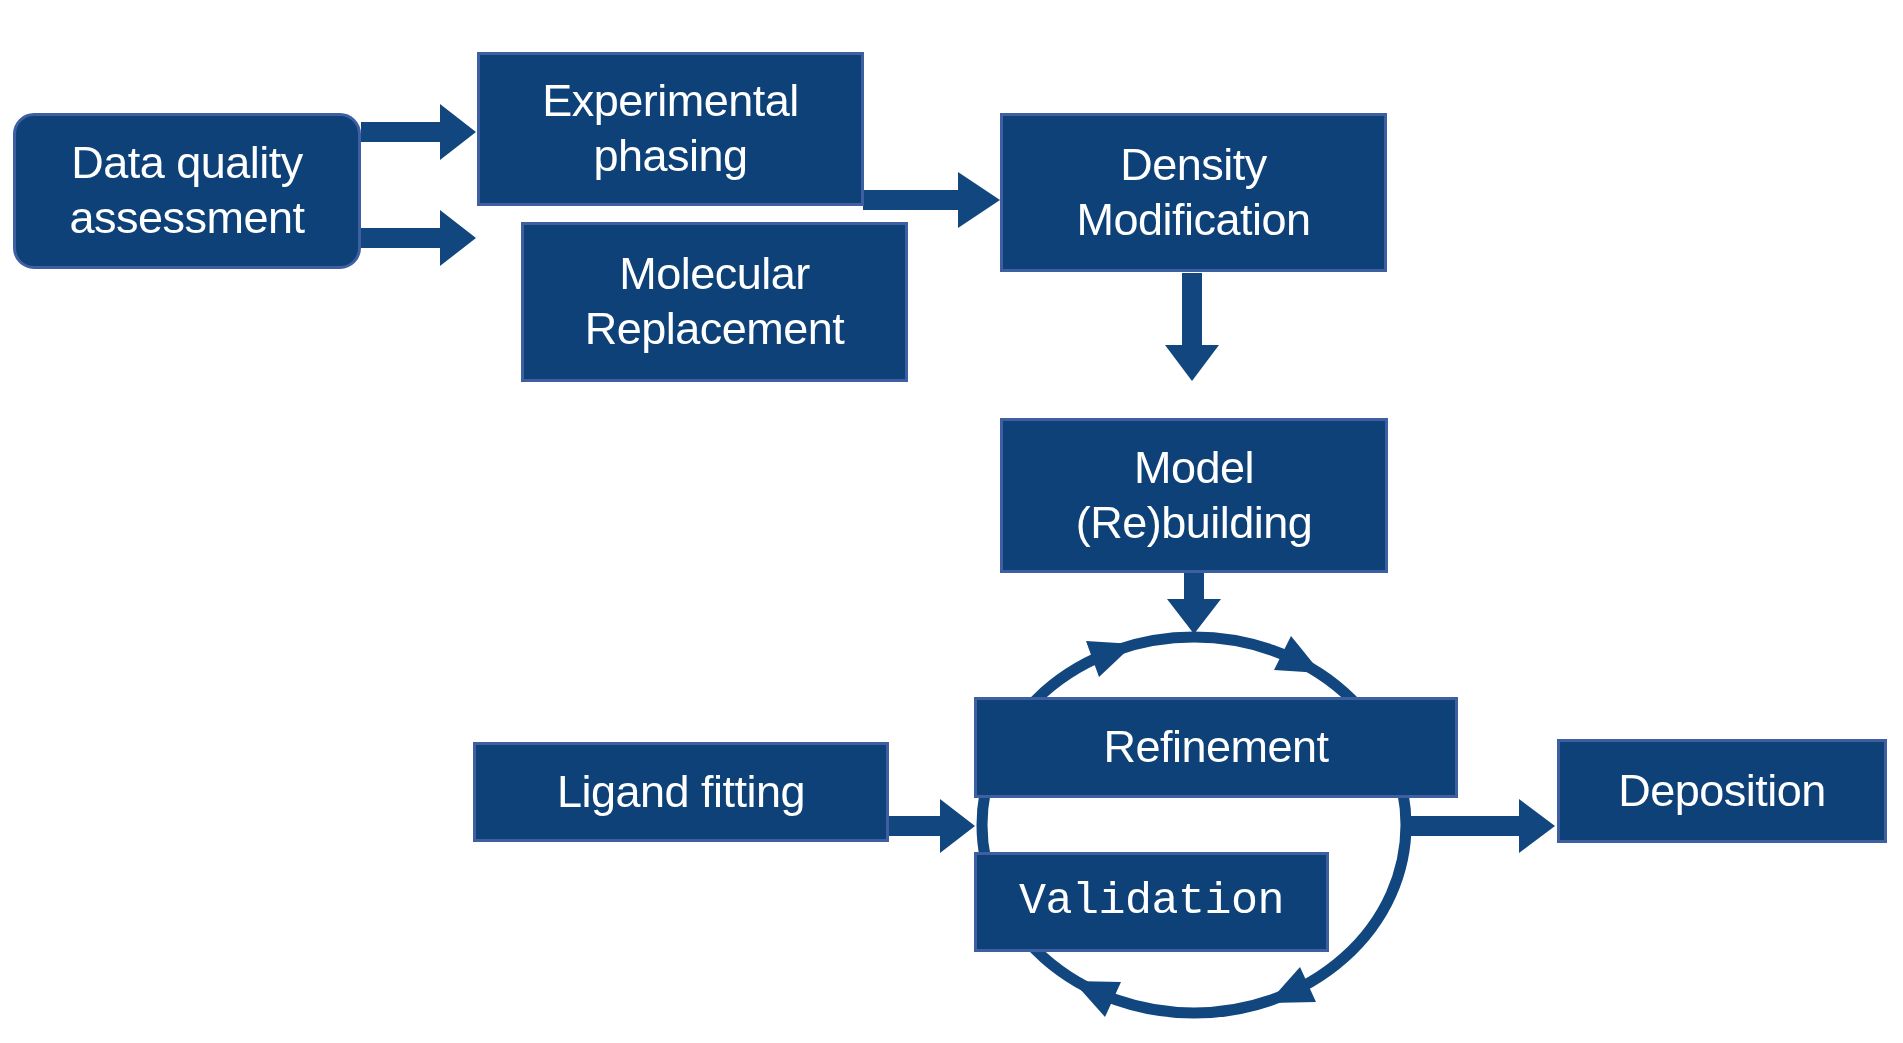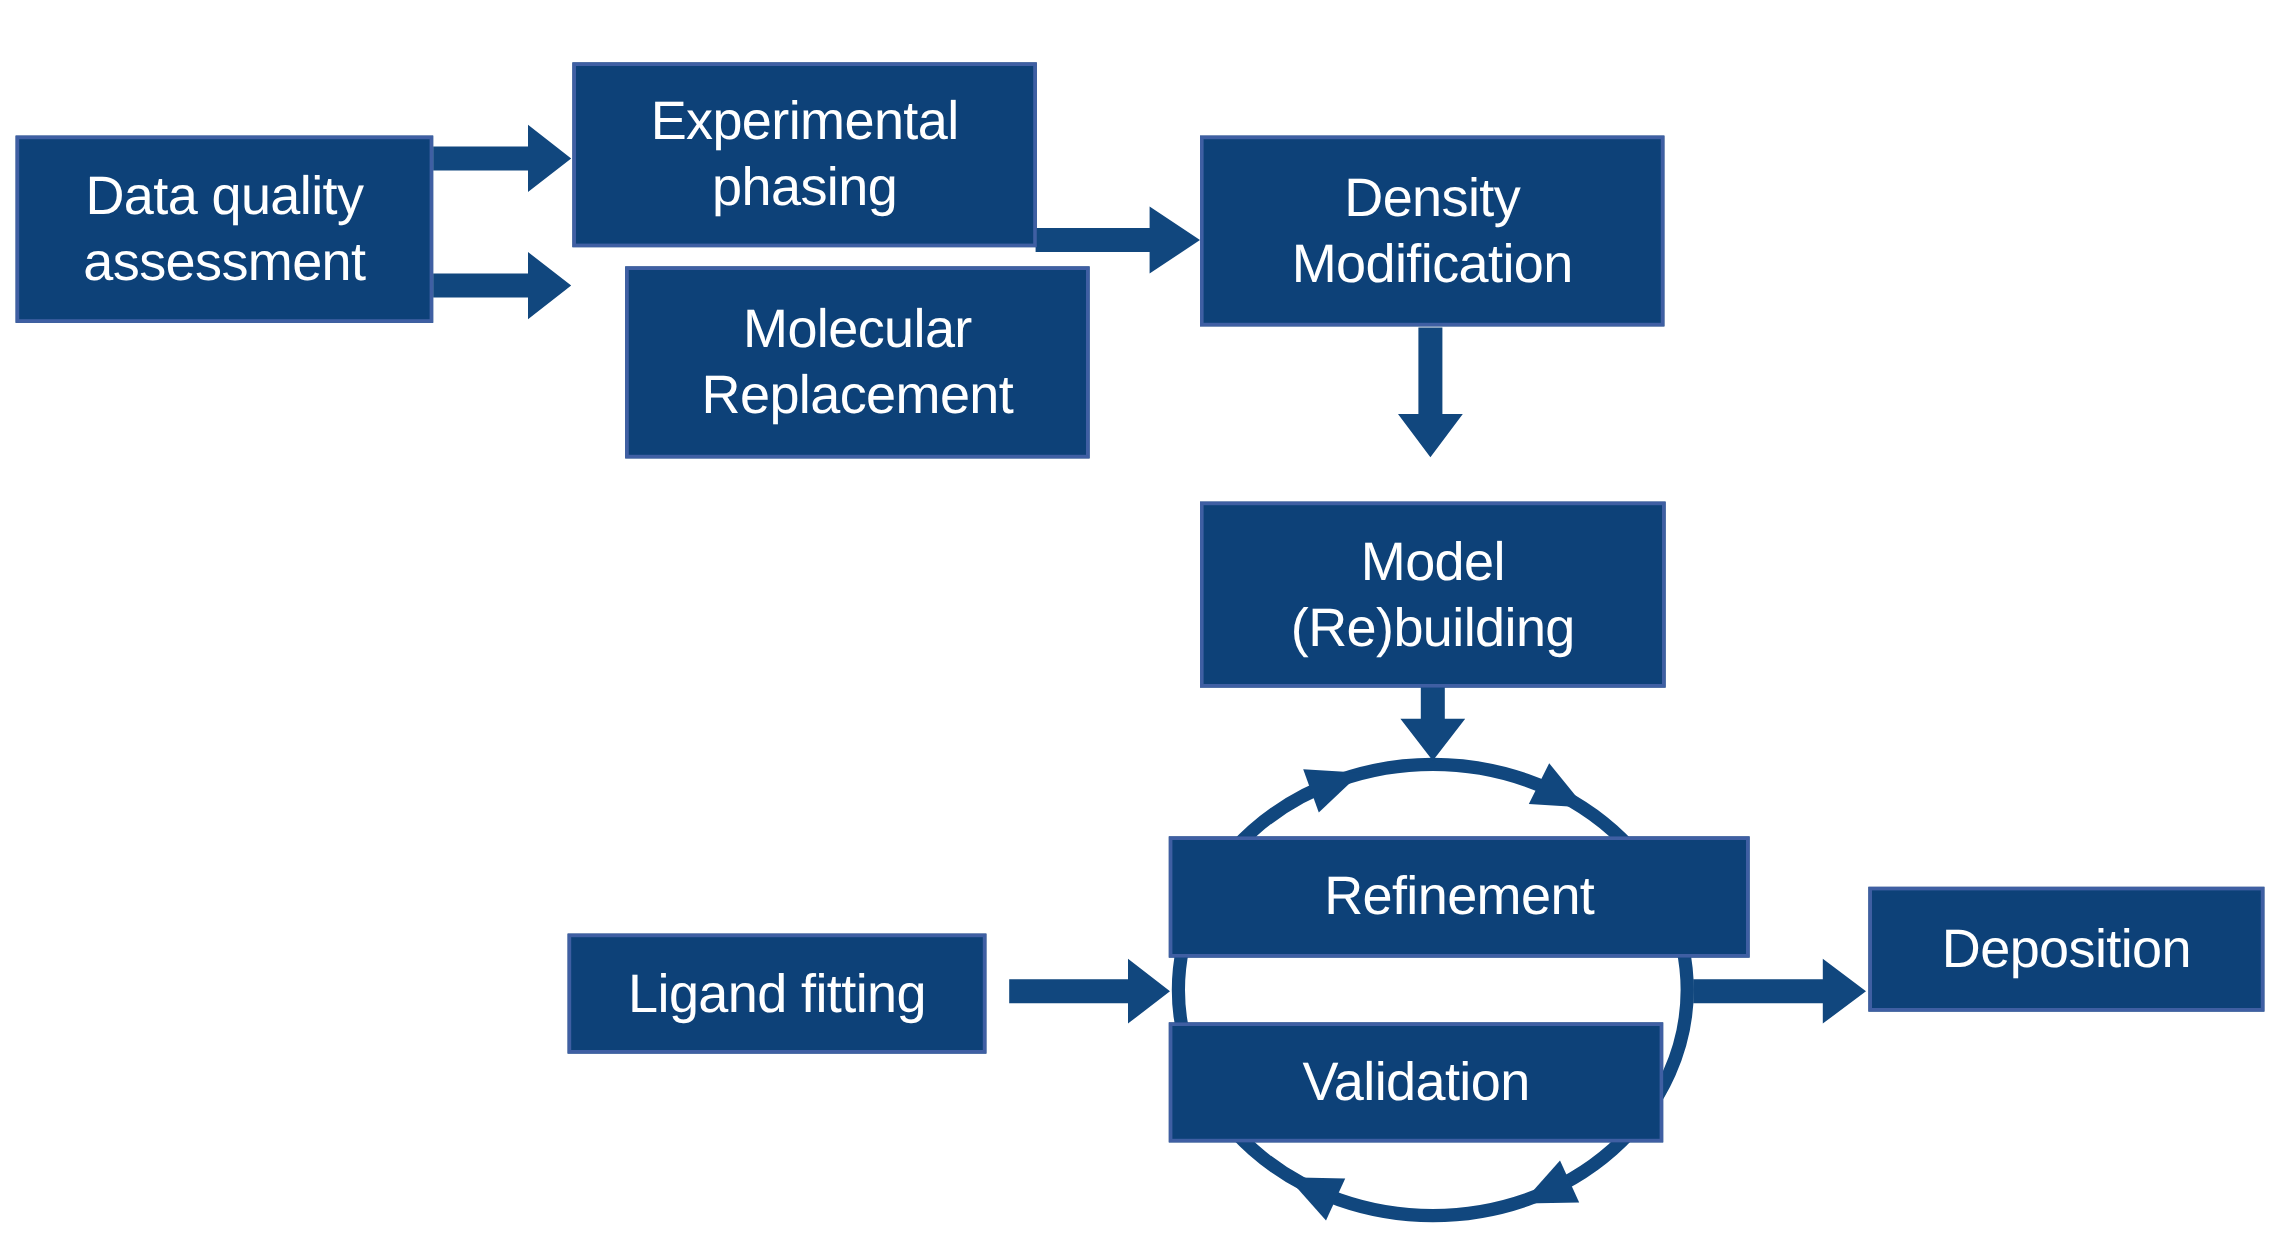--- a/index.html
+++ b/index.html
@@ -51,36 +51,36 @@
 
     <polygon class="arrow-shape" points="361,122 440,122 440,104 476,132 440,160 440,142 361,142"></polygon>
     <polygon class="arrow-shape" points="361,228 440,228 440,210 476,238 440,266 440,248 361,248"></polygon>
     <polygon class="arrow-shape" points="863,190 958,190 958,172 1000,200 958,228 958,210 863,210"></polygon>
     <polygon class="arrow-shape" points="1182,273 1182,345 1165,345 1192,381 1219,345 1202,345 1202,273"></polygon>
     <polygon class="arrow-shape" points="1184,536 1184,599 1167,599 1194,634 1221,599 1204,599 1204,536"></polygon>
     <polygon class="arrow-shape" points="841,816 940,816 940,799 975,826 940,853 940,836 841,836"></polygon>
     <polygon class="arrow-shape" points="1411,816 1519,816 1519,799 1555,826 1519,853 1519,836 1411,836"></polygon>
   </svg>
 
-  <div class="node" style="left:13px;   top:113px; width:348px; height:156px;">Data quality
+  <div class="node" style="left:13px;   top:113px; width:348px; height:156px;border-radius:21px;">Data quality
 assessment</div>
 
   <div class="node" style="left:477px;  top:9px;   width:387px; height:154px;margin-top:43px;">Experimental
 phasing</div>
 
   <div class="node" style="left:477px;  top:222px; width:387px; height:160px;margin-left:44px;">Molecular
 Replacement</div>
 
   <div class="node" style="left:1000px; top:113px; width:387px; height:159px;">Density
 Modification</div>
 
   <div class="node" style="left:1000px; top:382px; width:388px; height:155px;margin-top:36px;">Model
 (Re)building</div>
 
   <div class="node" style="left:974px;  top:697px; width:484px; height:101px;">Refinement</div>
 
-  <div class="node" style="left:974px;  top:852px; width:412px; height:100px;">Validation</div>
+  <div class="node" style="left:974px;  top:852px; width:355px; height:100px;font-family:Liberation Mono, monospace;">Validation</div>
 
-  <div class="node" style="left:473px;  top:778px; width:349px; height:100px;">Ligand fitting</div>
+  <div class="node" style="left:473px;  top:742px; width:416px; height:100px;">Ligand fitting</div>
 
   <div class="node" style="left:1557px; top:739px; width:330px; height:104px;">Deposition</div>
 
 </div>
 
 </body></html>

